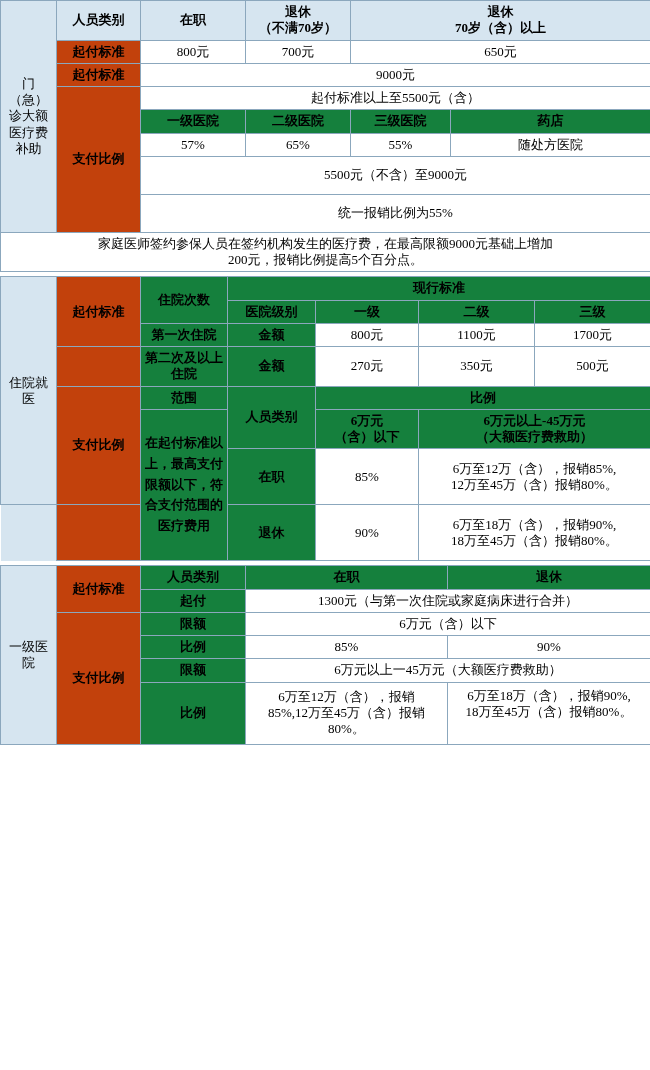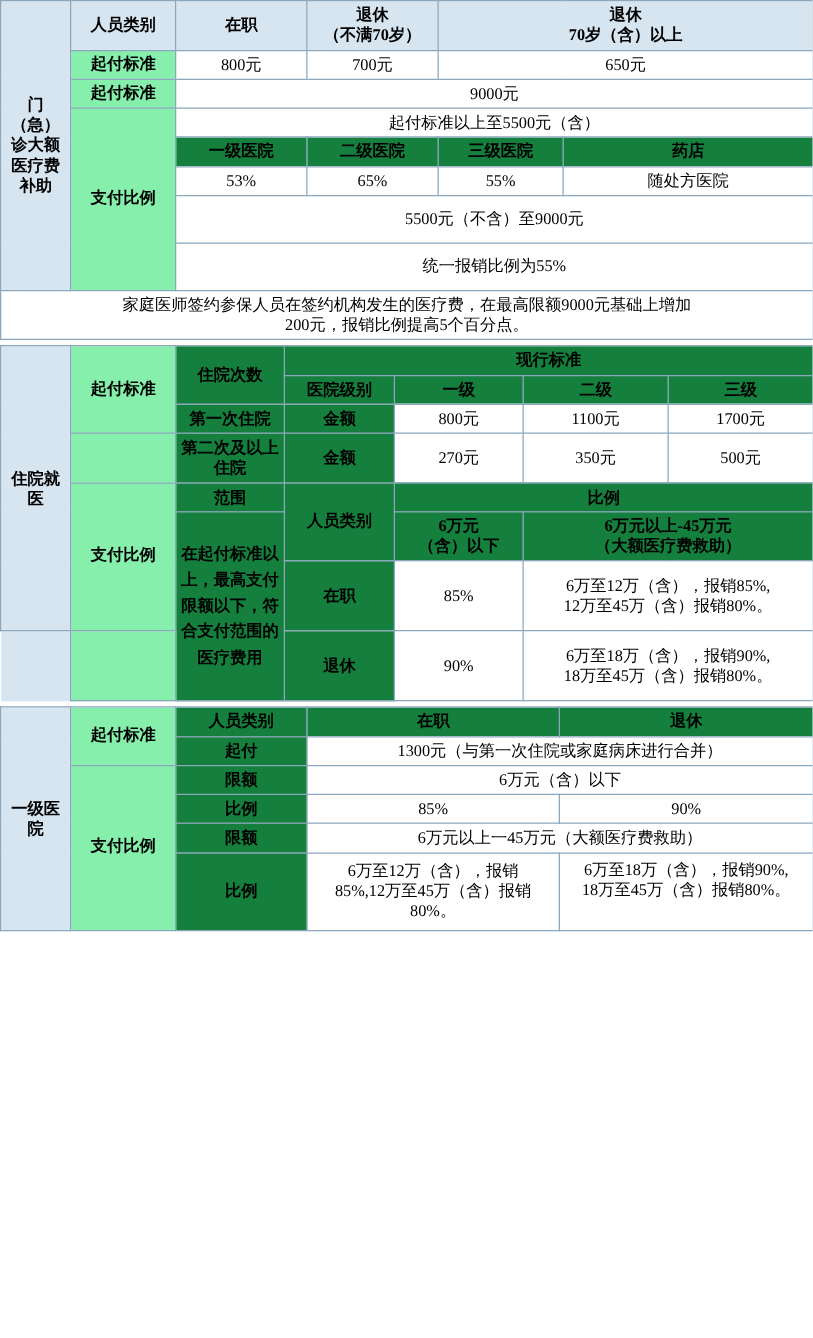--- a/index.html
+++ b/index.html
@@ -37,27 +37,26 @@
   }
   .hdr {
     background: #d6e5f0;
     font-weight: bold;
   }
   .hdr-light {
     background: #15803d;
     font-weight: bold;
   }
   .rowlabel {
-    background: #86efac;
+    background: #c2410c;
     font-weight: bold;
-    font-family: Liberation Mono, monospace;
   }
   .sidecat {
     background: #d6e5f0;
-    font-weight: bold;
+    font-weight: normal;
     font-size: 13px;
     line-height: 1.5;
     width: 56px;
   }
   .plain {
     background: #ffffff;
   }
   .noteline {
     background: #ffffff;
     text-align: left;
@@ -118,21 +117,21 @@
         <td class="rowlabel" rowspan="5">支付比例</td>
         <td class="plain" colspan="4">起付标准以上至5500元（含）</td>
       </tr>
       <tr>
         <td class="hdr-light">一级医院</td>
         <td class="hdr-light">二级医院</td>
         <td class="hdr-light">三级医院</td>
         <td class="hdr-light">药店</td>
       </tr>
       <tr>
-        <td class="plain">53%</td>
+        <td class="plain">57%</td>
         <td class="plain">65%</td>
         <td class="plain">55%</td>
         <td class="plain">随处方医院</td>
       </tr>
       <tr>
         <td class="plain" colspan="4" style="height:38px">5500元（不含）至9000元</td>
       </tr>
       <tr>
         <td class="plain" colspan="4" style="height:38px">统一报销比例为55%</td>
       </tr>

